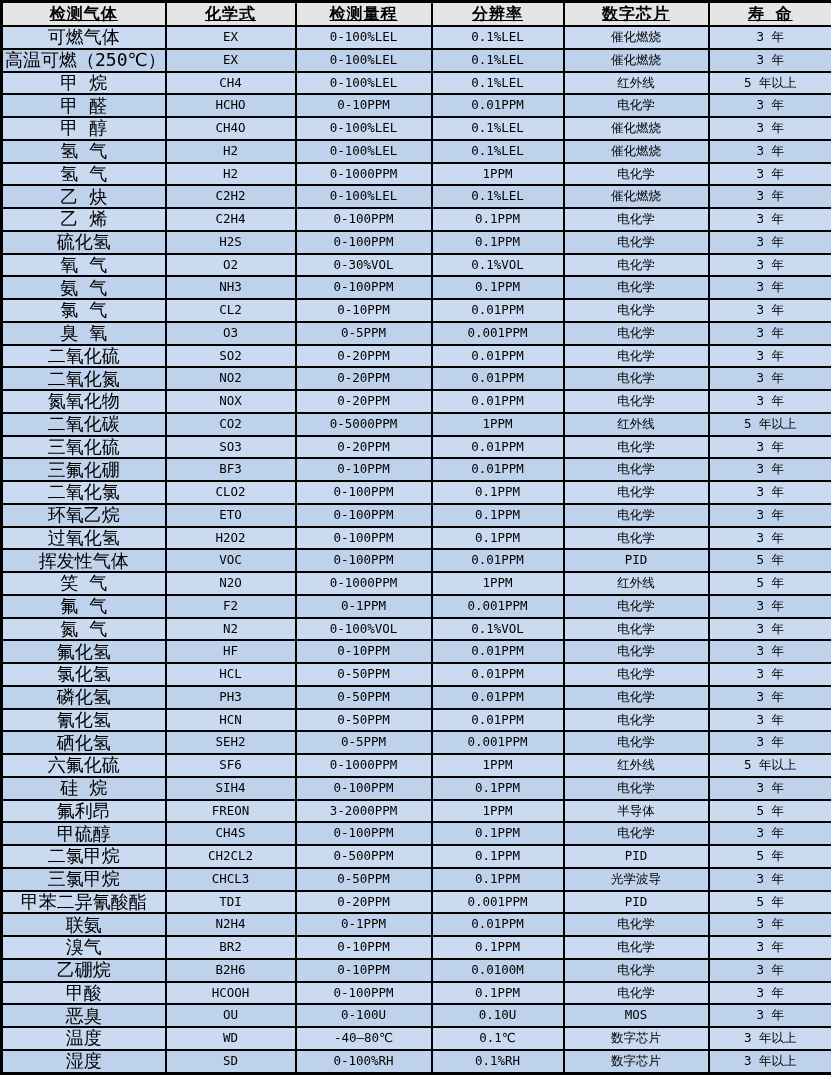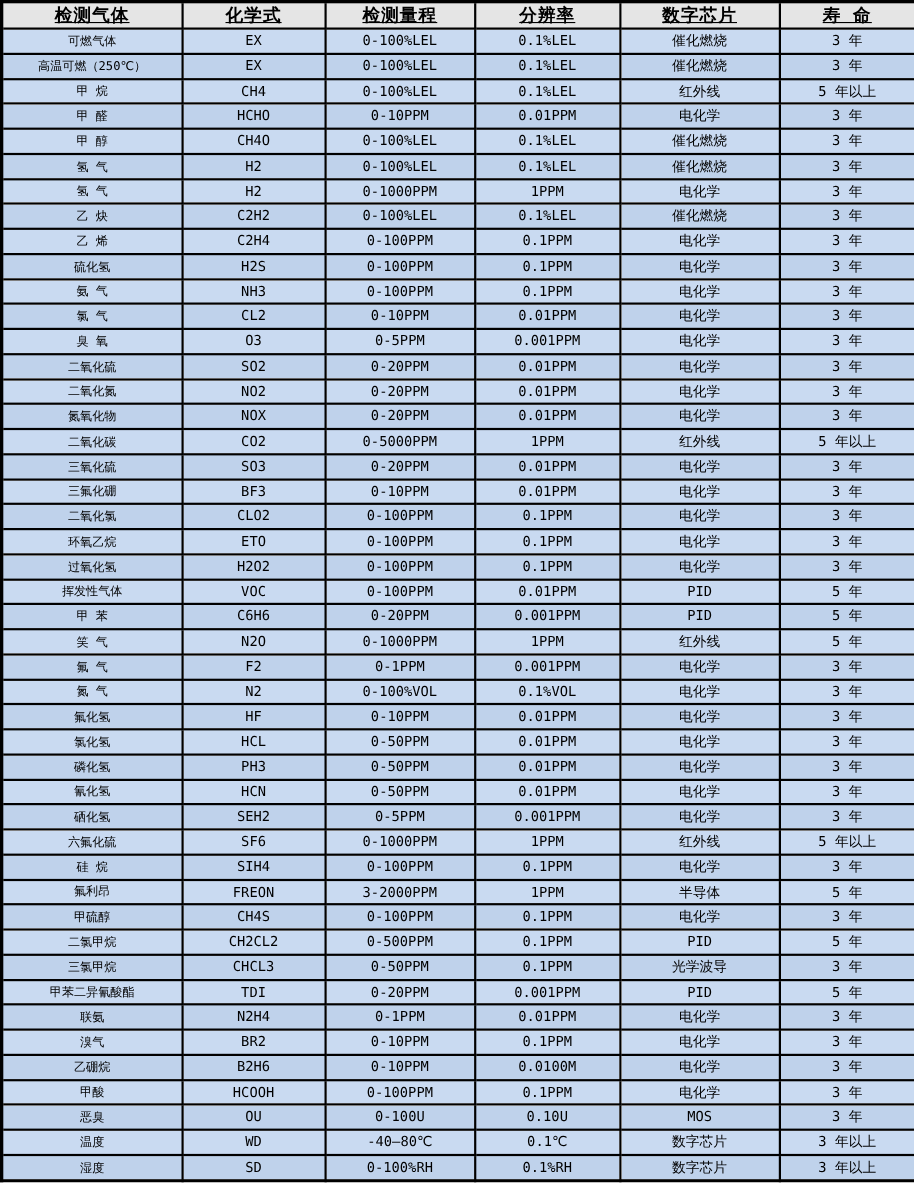--- a/index.html
+++ b/index.html
@@ -32,21 +32,21 @@
   table.gas-table thead th {
     background: #e5e5e5;
     font-weight: bold;
     font-size: 16px;
     height: 22px;
     letter-spacing: 1px;
     text-decoration: underline;
   }
   table.gas-table tbody tr:nth-child(odd) td { background: #C9DAF1; }
   table.gas-table tbody tr:nth-child(even) td { background: #BFD2EB; }
-  table.gas-table td:first-child { font-size: 11px; }
+  table.gas-table td:first-child { font-size: 18px; }
 </style>
 </head>
 <body>
 
 <table class="gas-table">
   <colgroup>
     <col style="width:164px">
     <col style="width:130px">
     <col style="width:136px">
     <col style="width:132px">
@@ -138,20 +138,28 @@
       </tr>
       <tr>
         <td>硫化氢</td>
         <td>H2S</td>
         <td>0-100PPM</td>
         <td>0.1PPM</td>
         <td>电化学</td>
         <td>3 年</td>
       </tr>
       <tr>
+        <td>氧 气</td>
+        <td>O2</td>
+        <td>0-30%VOL</td>
+        <td>0.1%VOL</td>
+        <td>电化学</td>
+        <td>3 年</td>
+      </tr>
+      <tr>
         <td>氨 气</td>
         <td>NH3</td>
         <td>0-100PPM</td>
         <td>0.1PPM</td>
         <td>电化学</td>
         <td>3 年</td>
       </tr>
       <tr>
         <td>氯 气</td>
         <td>CL2</td>
@@ -242,28 +250,20 @@
       </tr>
       <tr>
         <td>挥发性气体</td>
         <td>VOC</td>
         <td>0-100PPM</td>
         <td>0.01PPM</td>
         <td>PID</td>
         <td>5 年</td>
       </tr>
       <tr>
-        <td>甲 苯</td>
-        <td>C6H6</td>
-        <td>0-20PPM</td>
-        <td>0.001PPM</td>
-        <td>PID</td>
-        <td>5 年</td>
-      </tr>
-      <tr>
         <td>笑 气</td>
         <td>N2O</td>
         <td>0-1000PPM</td>
         <td>1PPM</td>
         <td>红外线</td>
         <td>5 年</td>
       </tr>
       <tr>
         <td>氟 气</td>
         <td>F2</td>

